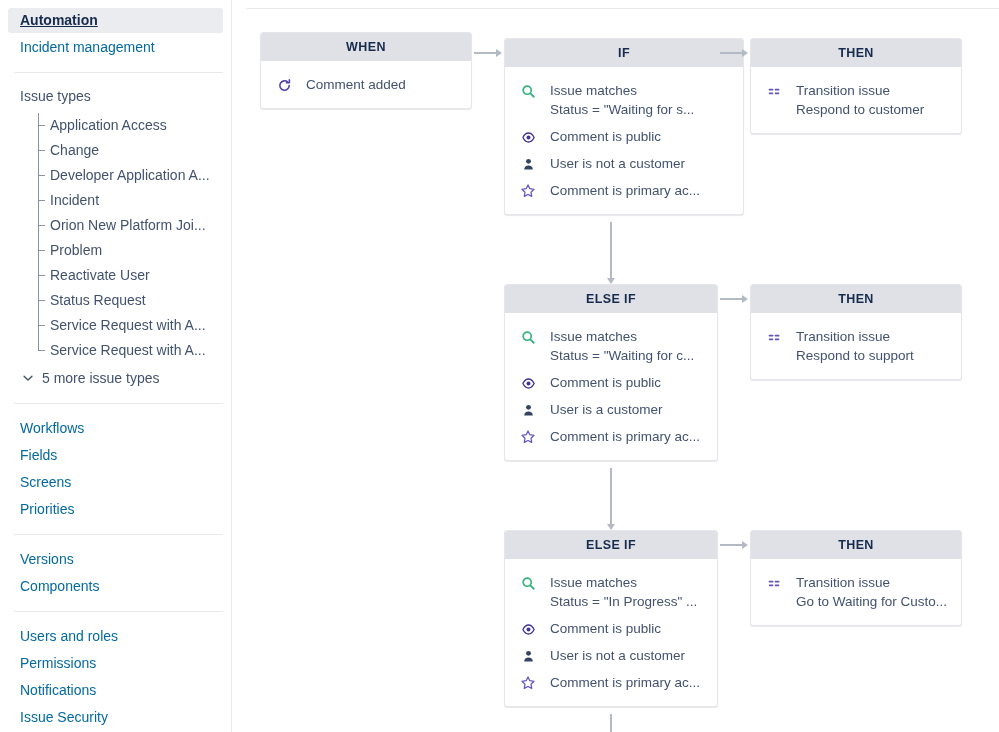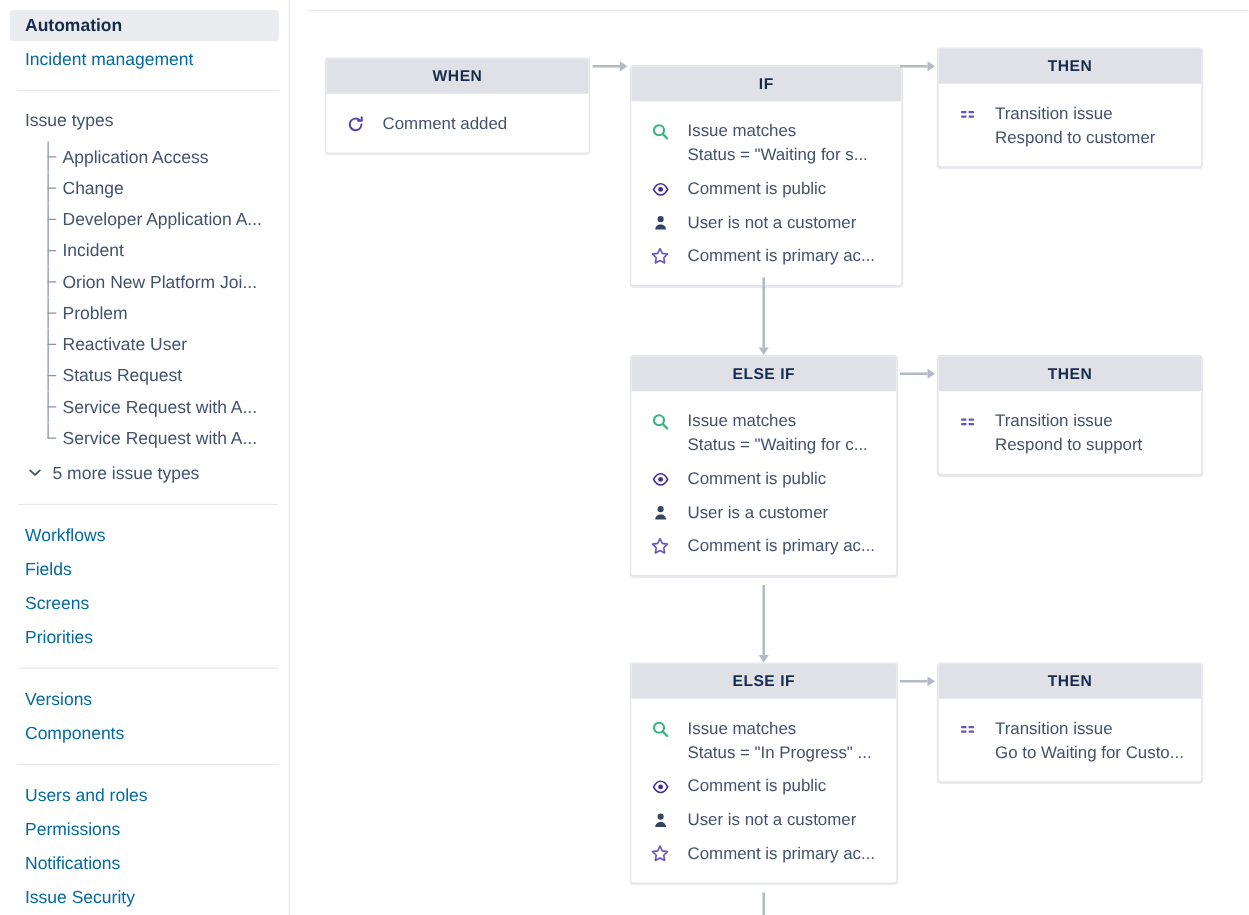--- a/index.html
+++ b/index.html
@@ -32,21 +32,21 @@
     margin: 0 8px 2px 8px;
     padding: 0 12px;
     border-radius: 3px;
     font-size: 14px;
     color: #0369a1;
     white-space: nowrap;
     overflow: hidden;
     text-overflow: ellipsis;
     cursor: pointer;
   }
-  .nav-item.selected { background: #EBECF0; color: #172B4D; font-weight: 600; }
+  .nav-item.selected { background: #EBECF0; color: #172B4D; font-weight: 600; text-decoration: underline; }
   .nav-divider {
     height: 1px; background: #e7e9ed;
     margin: 12px 8px 12px 14px;
   }
   .section-head {
     font-size: 14px;
     color: #42526E;
     padding: 0 12px;
     margin: 0 8px 6px 8px;
     height: 22px; line-height: 22px;
@@ -236,21 +236,21 @@
       <div class="nav-item"><span>Issue Security</span></div>
     </div>
 
   </nav>
 
   <section id="content">
     <div id="top-rule"></div>
 
     <div id="canvas">
 
-      <div class="card" style="left:28px; top:46px; width:212px;">
+      <div class="card" style="left:28px; top:32px; width:212px;">
         <div class="card-head">WHEN</div>
         <div class="card-body">
           <div class="row">
             <span class="ic">
               <svg width="15" height="15" viewBox="0 0 16 16">
                 <path d="M13 8a5 5 0 1 1-1.6-3.65" fill="none" stroke="#5243AA" stroke-width="1.7" stroke-linecap="round"></path>
                 <path d="M13.2 1.9 L13.2 5.0 L10.1 5.0" fill="none" stroke="#5243AA" stroke-width="1.7" stroke-linecap="round" stroke-linejoin="round"></path>
               </svg>
             </span>
             <span class="txt">
@@ -258,21 +258,21 @@
             </span>
           </div>
         </div>
       </div>
 
       <div class="h-arrow" style="left:242px; top:47px; width:28px;">
         <div class="shaft"></div>
           <div class="head"></div>
       </div>
 
-      <div class="card" style="left:272px; top:52px; width:218px;">
+      <div class="card" style="left:272px; top:38px; width:240px;">
         <div class="card-head">IF</div>
         <div class="card-body">
           <div class="row">
             <span class="ic">
               <svg width="15" height="15" viewBox="0 0 16 16">
                   <circle cx="6.6" cy="6.6" r="4.3" fill="none" stroke="#36B37E" stroke-width="1.8"></circle>
                   <path d="M9.9 9.9 L13.6 13.6" stroke="#36B37E" stroke-width="1.9" stroke-linecap="round"></path>
                 </svg>
             </span>
             <span class="txt">

